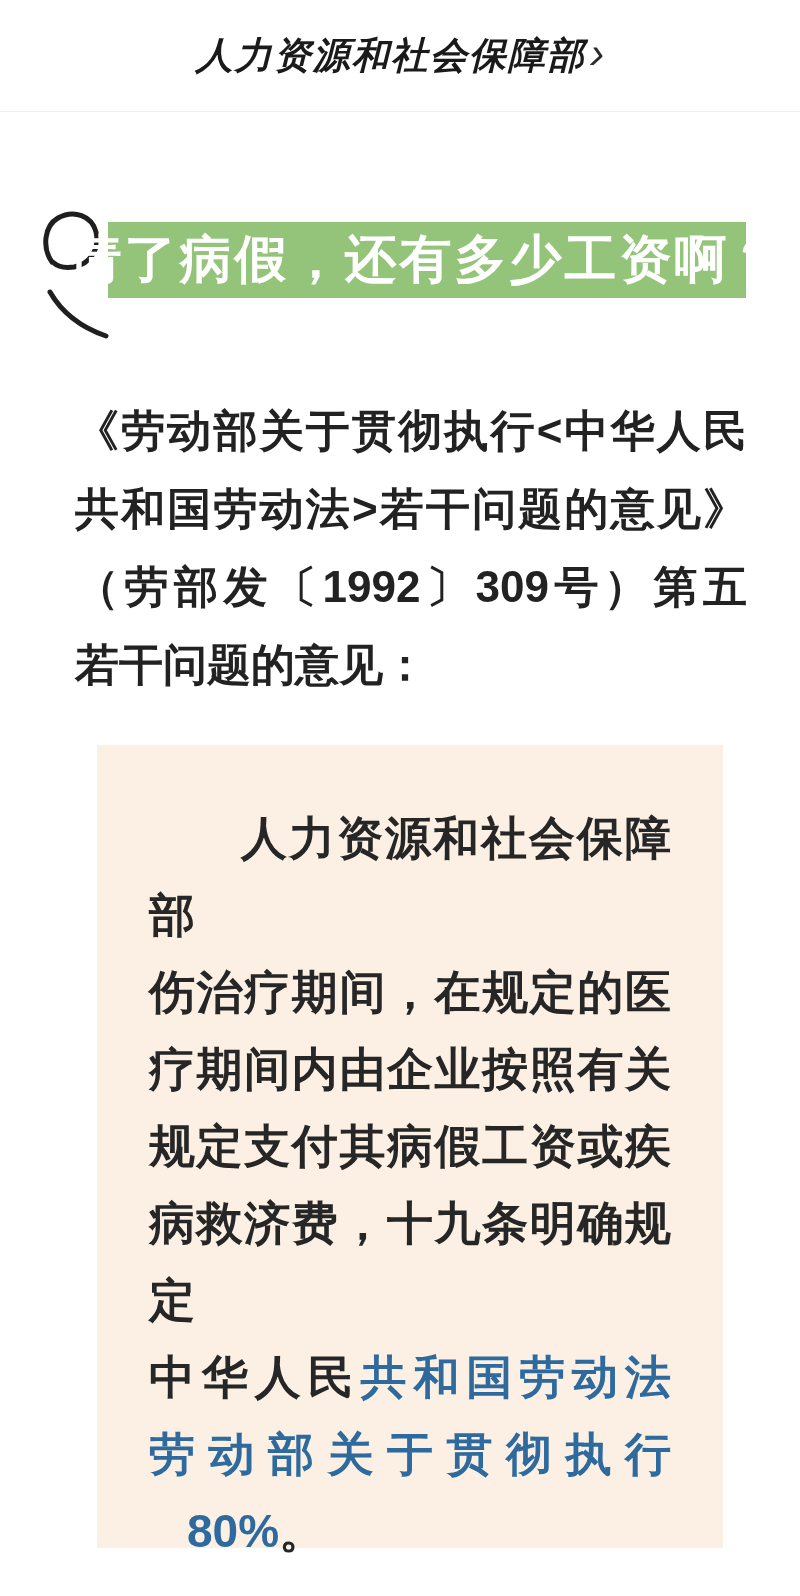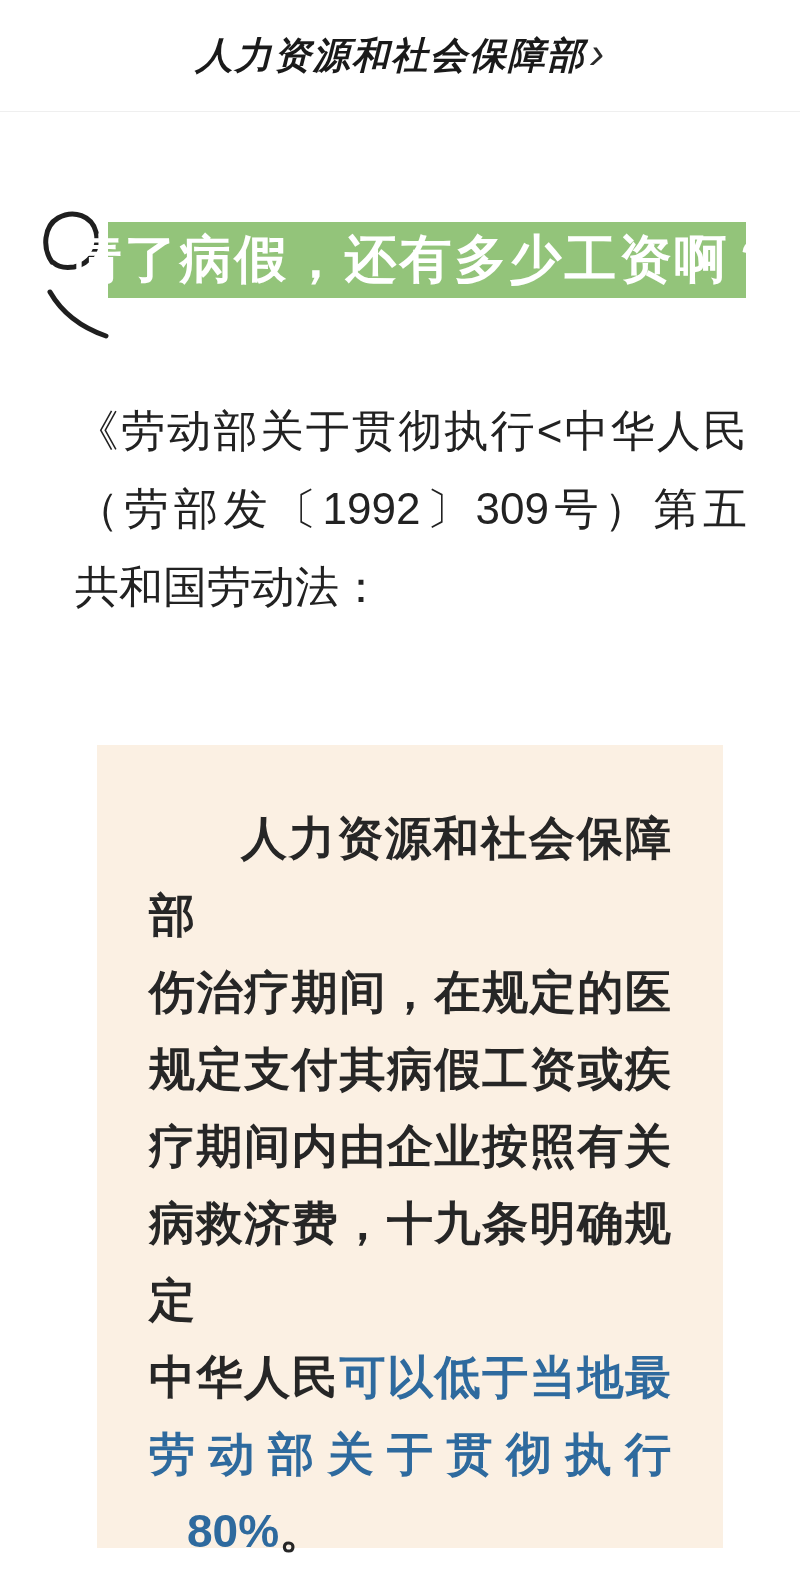--- a/index.html
+++ b/index.html
@@ -49,21 +49,21 @@
   .banner-title {
     font-size: 52px; font-weight: 700;
     color: var(--banner-fg, #ffffff);
     letter-spacing: 3px; white-space: nowrap;
   }
 
   
   .intro {
     position: absolute; left: 75px; top: 392px;
     width: 672px;
-    font-size: 44px; line-height: 78px; font-weight: 400;
+    font-size: 44px; line-height: 78px; font-weight: 700;
     color: #222222;
   }
   .intro-line {
     text-align: justify;
     text-align-last: justify;
     text-justify: inter-character;
   }
   .intro-line.last {
     text-align-last: left;
   }
@@ -100,42 +100,43 @@
   <path d="M 18 62 C 8 48 10 26 24 18 C 40 9 58 16 62 32 C 66 49 56 64 40 67 C 32 68 24 67 20 63" fill="none" stroke="#1f1f1f" stroke-width="5" stroke-linecap="round"></path>
   <path d="M 16 92 C 28 113 46 127 72 136" fill="none" stroke="#1f1f1f" stroke-width="5" stroke-linecap="round"></path>
 </svg>
 
 <div class="banner">
   <span class="banner-title">请了病假，还有多少工资啊？</span>
 </div>
 
 <div class="intro">
   <div class="intro-line">《劳动部关于贯彻执行&lt;中华人民</div>
+  <div class="intro-line">共和国劳动法&gt;若干问题的意见》</div>
   <div class="intro-line">（劳部发〔1992〕309号）第五</div>
-  <div class="intro-line last">共和国劳动法：</div>
+  <div class="intro-line last">若干问题的意见：</div>
 </div>
 
 <div class="quote-box">
   <div class="quote-line indent">
     <span>人力资源和社会保障部</span>
   </div>
   <div class="quote-line">
     <span>伤治疗期间，在规定的医</span>
   </div>
   <div class="quote-line">
-    <span>规定支付其病假工资或疾</span>
+    <span>疗期间内由企业按照有关</span>
   </div>
   <div class="quote-line">
-    <span>疗期间内由企业按照有关</span>
+    <span>规定支付其病假工资或疾</span>
   </div>
   <div class="quote-line">
     <span>病救济费，十九条明确规定</span>
   </div>
   <div class="quote-line">
-    <span>中华人民</span><span class="hl">可以低于当地最</span>
+    <span>中华人民</span><span class="hl">共和国劳动法</span>
   </div>
   <div class="quote-line">
     <span class="hl">劳动部关于贯彻执行</span>
   </div>
   <div class="quote-line last">
     <span class="hl">80%</span><span>。</span>
   </div>
 </div>
 
 </body></html>

